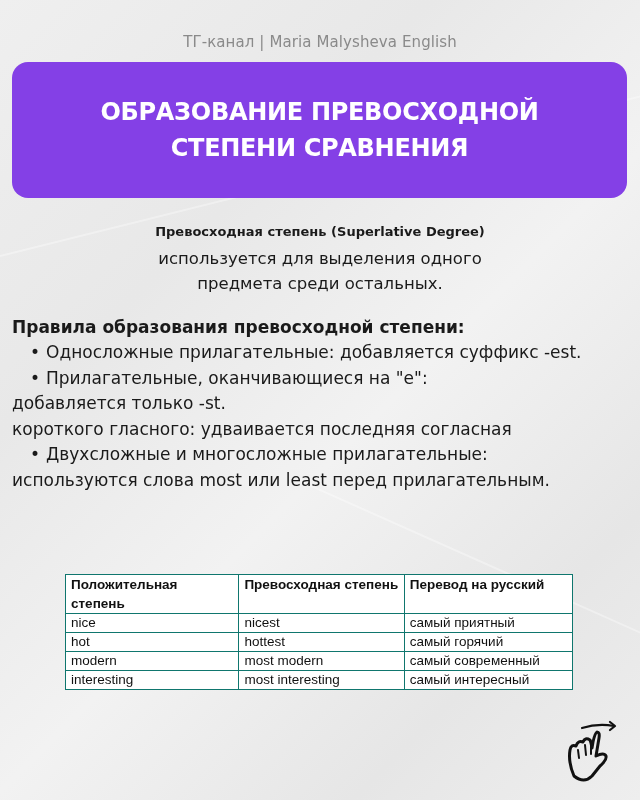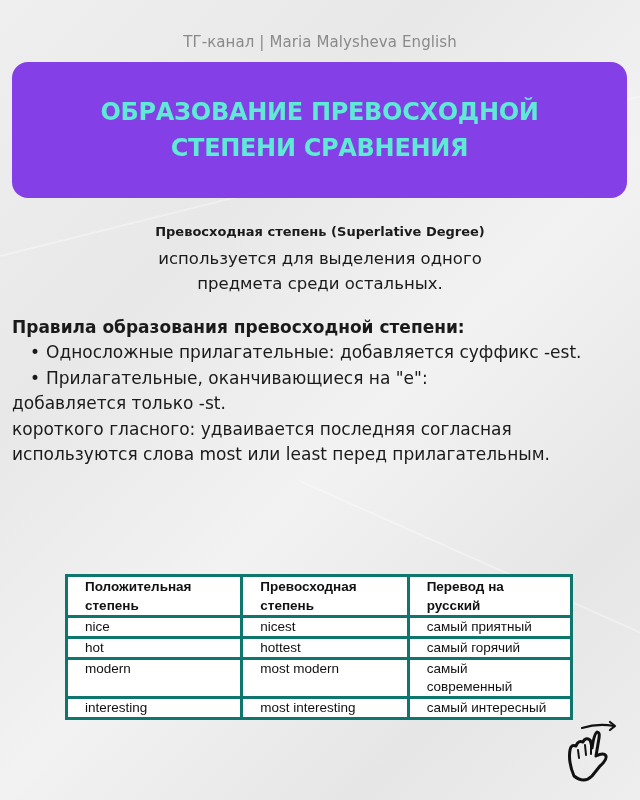--- a/index.html
+++ b/index.html
@@ -13,37 +13,37 @@
   .channel {
     position: absolute; top: 33px; left: 0; width: 640px; text-align: center;
     font-size: 15px; color: #8a8a8a; letter-spacing: 0.1px;
   }
   .banner {
     position: absolute; left: 12px; top: 62px; width: 615px; height: 136px;
     background: #8440e6; border-radius: 16px;
     display: flex; align-items: center; justify-content: center; flex-direction: column;
   }
   .banner-line {
-    color: #5eead4; font-family: "DejaVu Sans", sans-serif; font-weight: bold;
+    color: #ffffff; font-family: "DejaVu Sans", sans-serif; font-weight: bold;
     font-size: 24px; line-height: 36px; letter-spacing: -0.3px; text-align: left;
   }
   .intro { position: absolute; top: 218px; left: 0; width: 640px; text-align: center; }
   .intro .bold { font-weight: bold; font-size: 13px; line-height: 28px; }
   .intro .normal { font-size: 16.5px; line-height: 25px; }
   .rules { position: absolute; top: 314px; left: 12px; width: 620px; font-size: 17px; }
   .rules .heading { font-weight: bold; line-height: 26px; }
   .rules .line { line-height: 25.5px; white-space: nowrap; }
   .rules .bullet { display: inline-block; width: 34px; text-align: right; padding-right: 6px; box-sizing: border-box; }
   table.deg {
     position: absolute; left: 65px; top: 574px; width: 508px;
     border-collapse: collapse; background: #ffffff;
     font-family: "Liberation Sans", sans-serif; font-size: 13.5px; color: #111;
   }
   table.deg td, table.deg th {
-    border: 3px solid #0f766e; padding: 0 17px; vertical-align: top; text-align: left;
+    border: 1px solid #0f766e; padding: 0 5px; vertical-align: top; text-align: left;
     height: 18px; line-height: 18px;
   }
   table.deg th { font-weight: bold; height: 38px; line-height: 19px; }
   .col1 { width: 163px; } .col2 { width: 155px; } .col3 { width: 158px; }
   .hand { position: absolute; left: 560px; top: 718px; width: 72px; height: 72px; }
 </style>
 </head>
 <body>
 
 <div class="crease" style="left:-20px;top:260px;width:720px;transform:rotate(-14deg);"></div>
@@ -61,20 +61,21 @@
   <div class="normal">используется для выделения одного</div>
   <div class="normal">предмета среди остальных.</div>
 </div>
 
 <div class="rules">
   <div class="heading">Правила образования превосходной степени:</div>
   <div class="line"><span class="bullet">•</span><span>Односложные прилагательные: добавляется суффикс -est.</span></div>
   <div class="line"><span class="bullet">•</span><span>Прилагательные, оканчивающиеся на "e":</span></div>
   <div class="line">добавляется только -st.</div>
   <div class="line">короткого гласного: удваивается последняя согласная</div>
+  <div class="line"><span class="bullet">•</span><span>Двухсложные и многосложные прилагательные:</span></div>
   <div class="line">используются слова most или least перед прилагательным.</div>
 </div>
 
 <table class="deg">
   <tbody>
       <tr>
     <th class="col1">Положительная степень</th>
     <th class="col2">Превосходная степень</th>
     <th class="col3">Перевод на русский</th>
   </tr>

